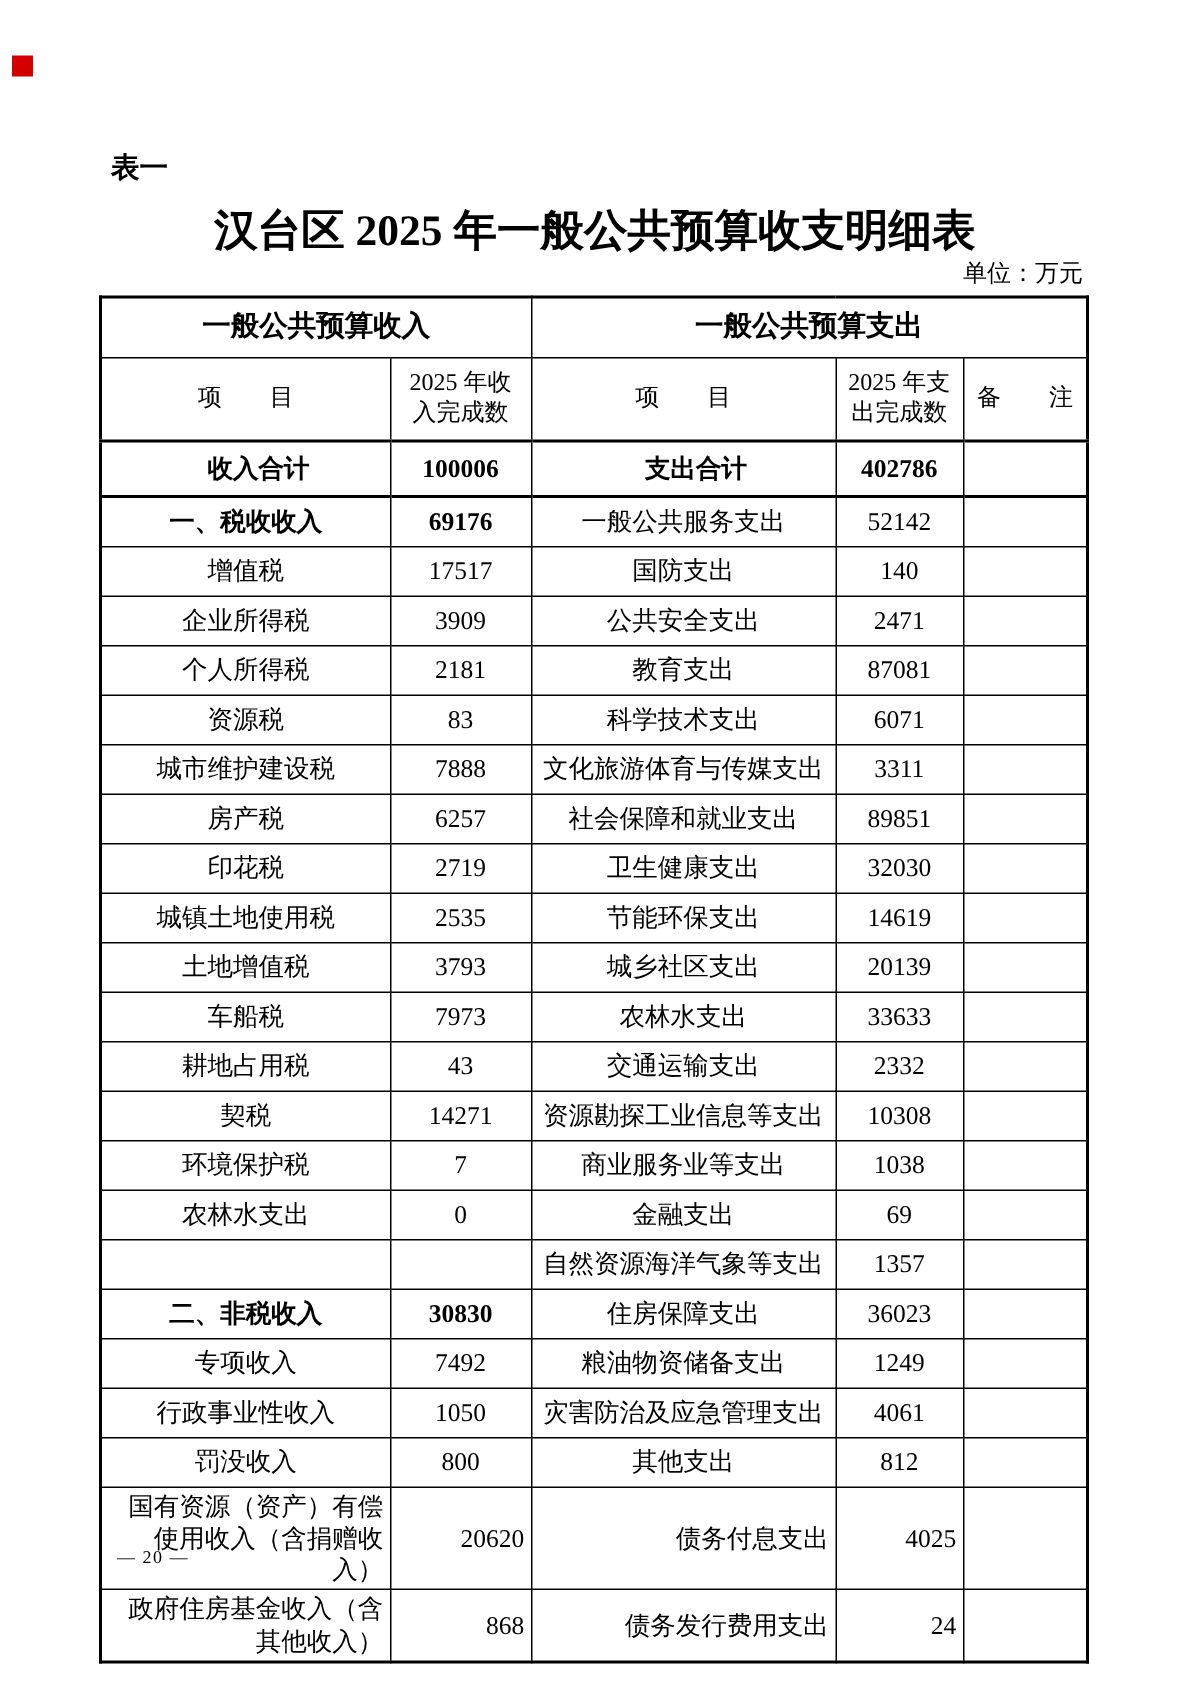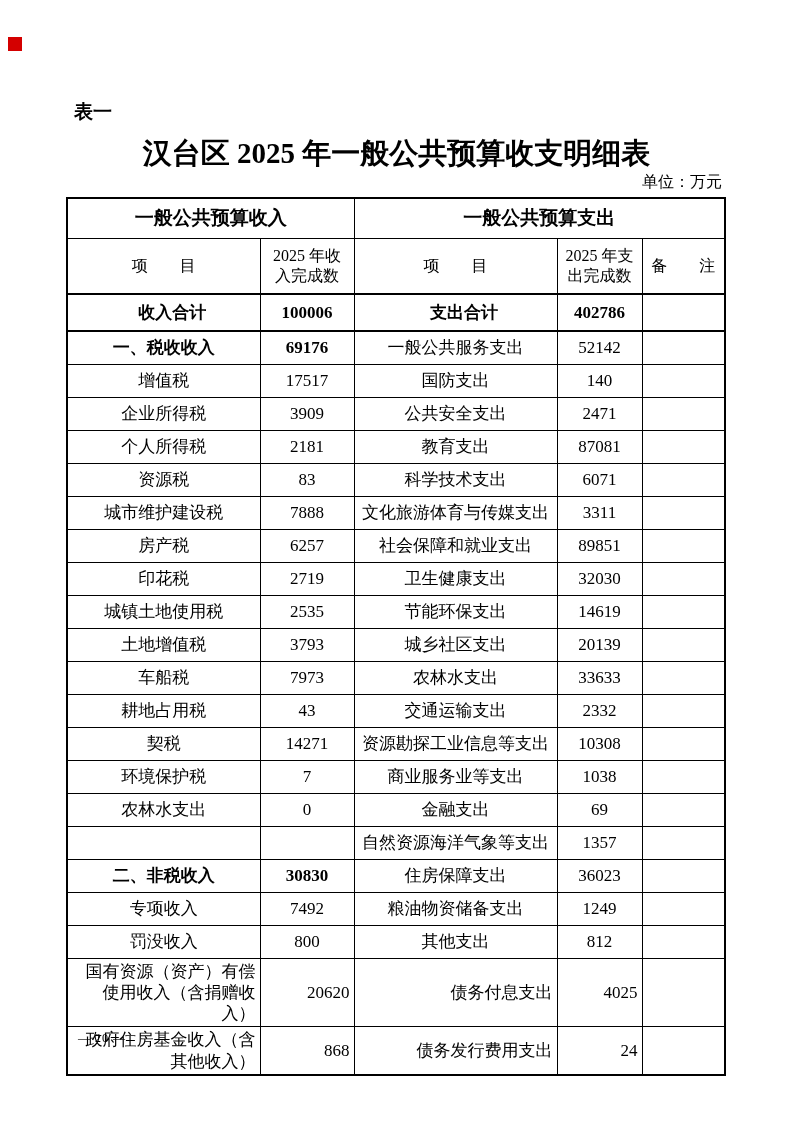--- a/index.html
+++ b/index.html
@@ -235,20 +235,27 @@
         <td class="remark"></td>
       </tr>
       <tr class="data-row">
         <td class="item-cell">专项收入</td>
         <td class="num">7492</td>
         <td class="item-cell">粮油物资储备支出</td>
         <td class="num">1249</td>
         <td class="remark"></td>
       </tr>
       <tr class="data-row">
+        <td class="item-cell">行政事业性收入</td>
+        <td class="num">1050</td>
+        <td class="item-cell">灾害防治及应急管理支出</td>
+        <td class="num">4061</td>
+        <td class="remark"></td>
+      </tr>
+      <tr class="data-row">
         <td class="item-cell">罚没收入</td>
         <td class="num">800</td>
         <td class="item-cell">其他支出</td>
         <td class="num">812</td>
         <td class="remark"></td>
       </tr>
       <tr class="data-row tall">
         <td class="item-cell">国有资源（资产）有偿使用收入（含捐赠收入）</td>
         <td class="num">20620</td>
         <td class="item-cell">债务付息支出</td>

